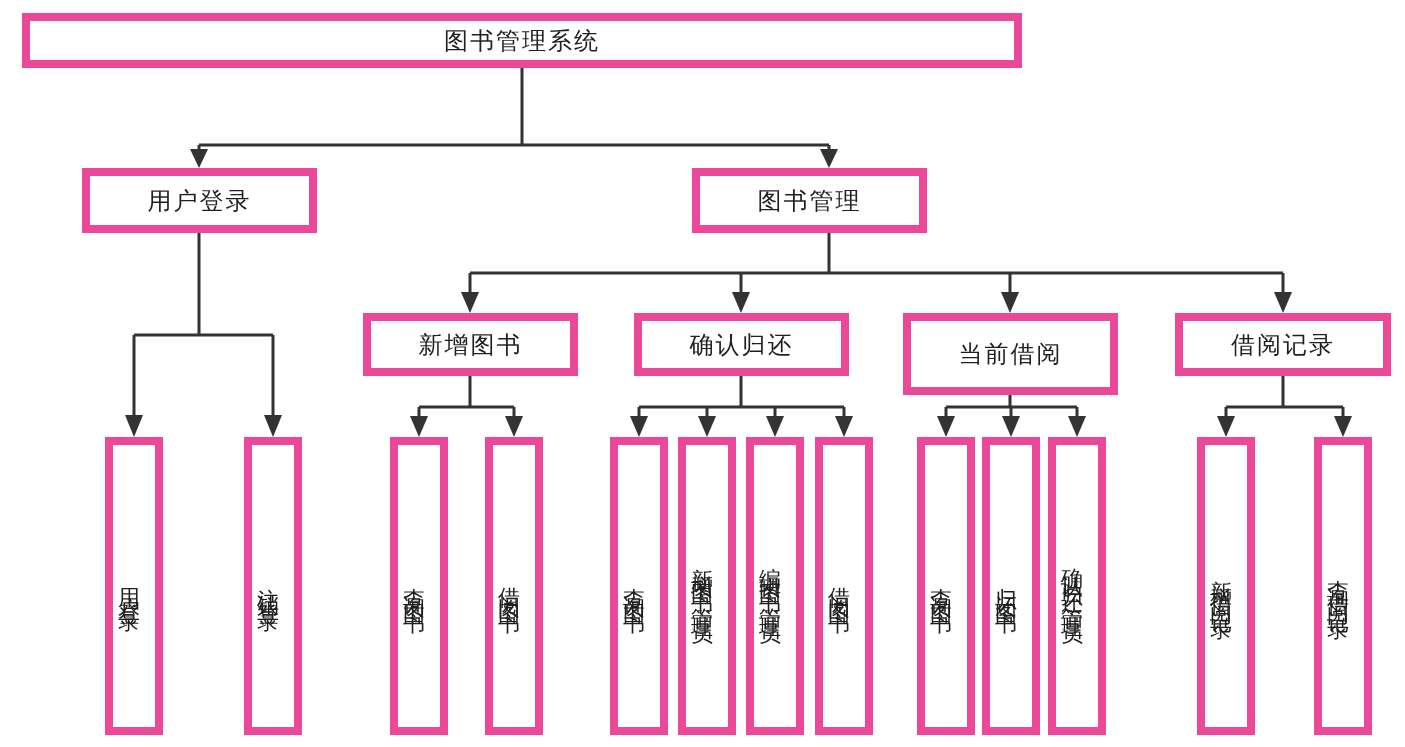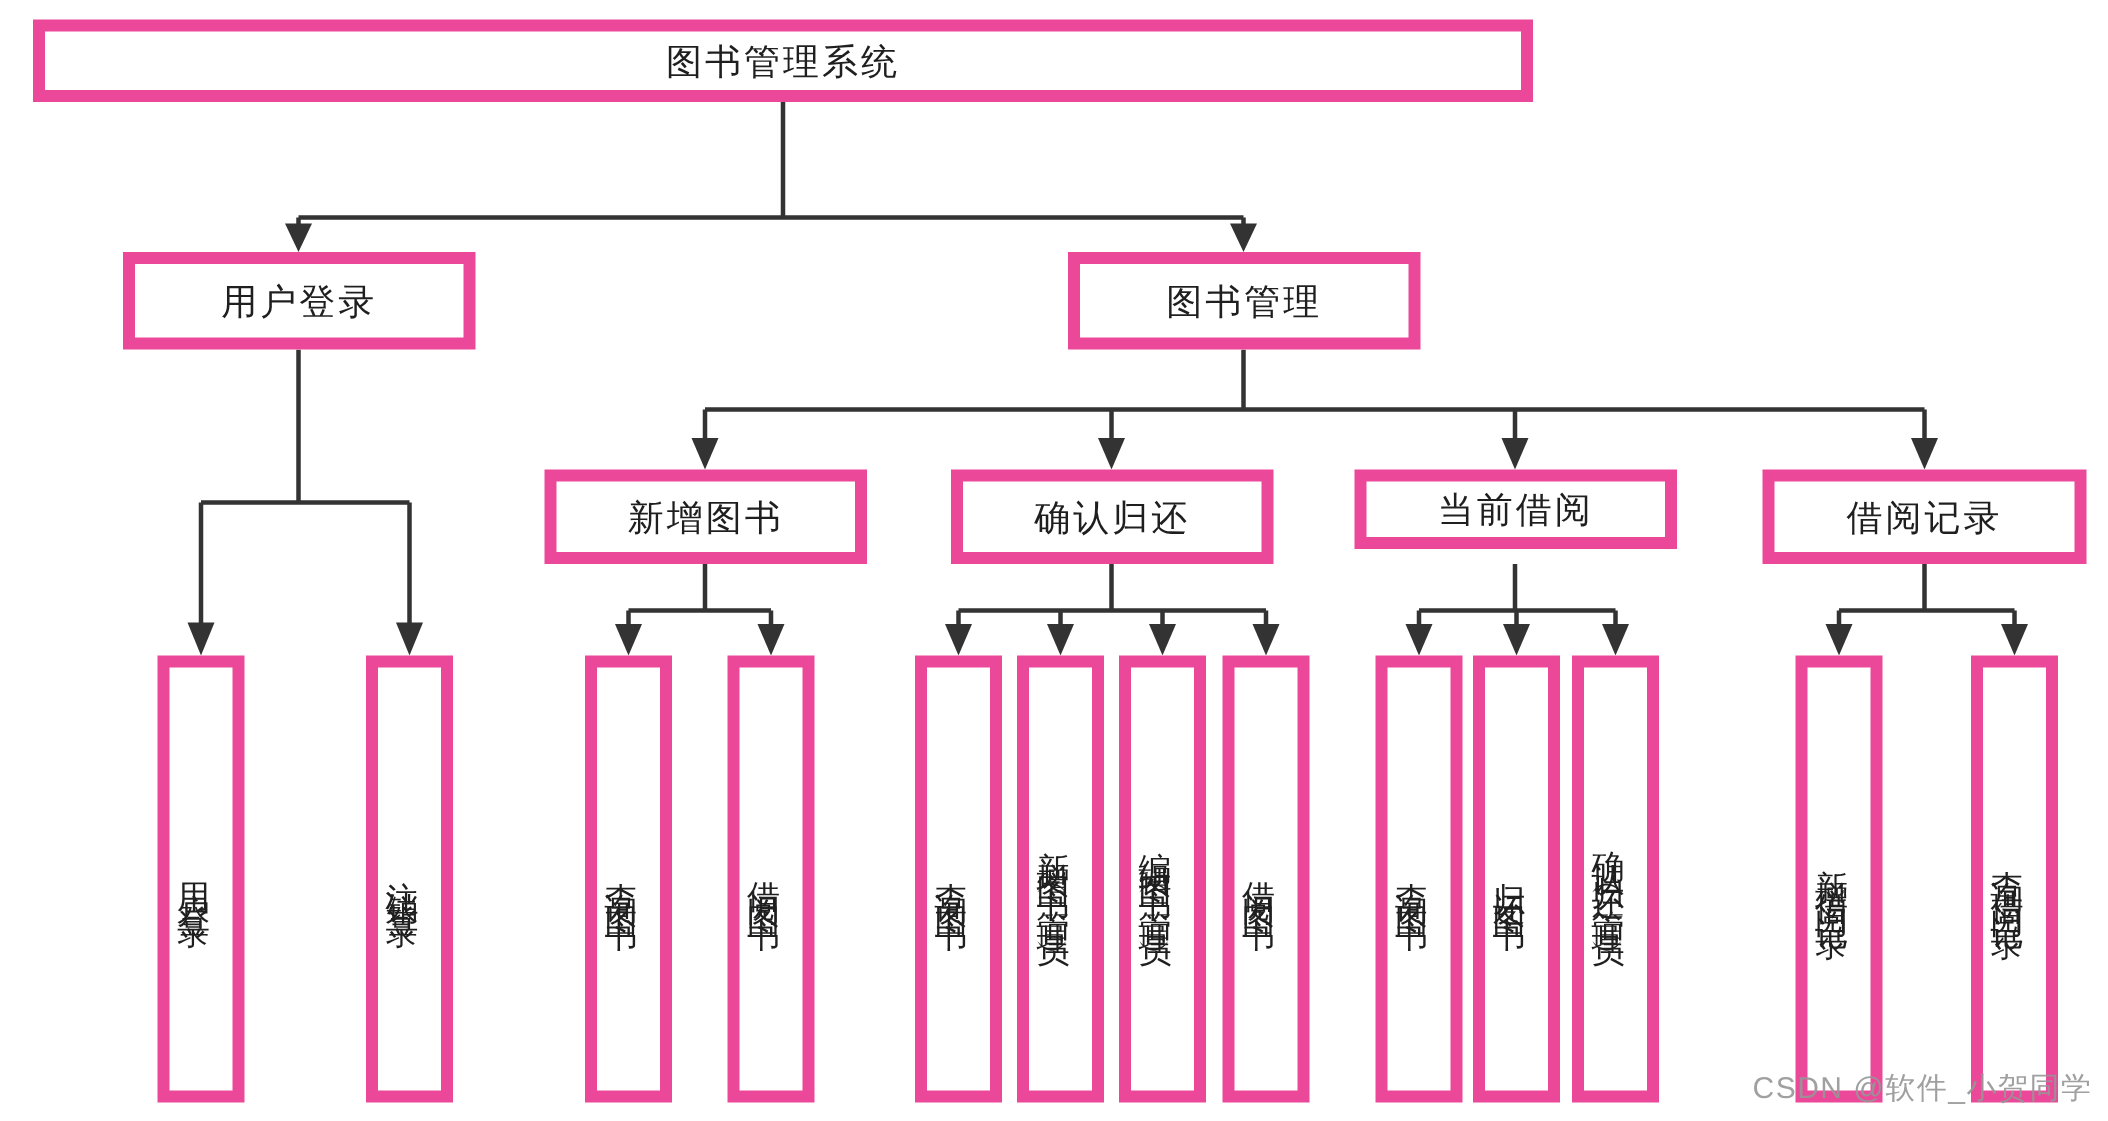--- a/index.html
+++ b/index.html
@@ -96,39 +96,38 @@
     <g>
       <path d="M1283 376 V407 M1226 407 H1343 M1226 407 V417 M1343 407 V417" stroke="#333333" stroke-width="3" fill="none"></path>
       <polygon points="1217,416 1235,416 1226,437" fill="#333333" stroke="none"></polygon>
       <polygon points="1334,416 1352,416 1343,437" fill="#333333" stroke="none"></polygon>
     </g>
   </svg>
 
   <div class="node" style="left:22px;top:13px;width:1000px;height:55px">图书管理系统</div>
 
   <div class="node" style="left:82px;top:168px;width:235px;height:65px">用户登录</div>
-  <div class="node" style="left:712px;top:168px;width:235px;height:65px">图书管理</div>
+  <div class="node" style="left:692px;top:168px;width:235px;height:65px">图书管理</div>
 
   <div class="node" style="left:363px;top:313px;width:215px;height:63px">新增图书</div>
   <div class="node" style="left:634px;top:313px;width:215px;height:63px">确认归还</div>
-  <div class="node" style="left:903px;top:313px;width:215px;height:53px">当前借阅</div>
+  <div class="node" style="left:903px;top:313px;width:215px;height:82px">当前借阅</div>
   <div class="node" style="left:1175px;top:313px;width:216px;height:63px">借阅记录</div>
 
   <div class="node leaf" style="left:105px;top:437px;width:58px;height:298px">用户登录</div>
   <div class="node leaf" style="left:244px;top:437px;width:58px;height:298px">注销登录</div>
 
   <div class="node leaf" style="left:390px;top:437px;width:58px;height:298px">查询图书</div>
   <div class="node leaf" style="left:485px;top:437px;width:58px;height:298px">借阅图书</div>
 
   <div class="node leaf" style="left:610px;top:437px;width:58px;height:298px">查询图书</div>
   <div class="node leaf" style="left:678px;top:437px;width:58px;height:298px">新增图书（管理员）</div>
   <div class="node leaf" style="left:746px;top:437px;width:58px;height:298px">编辑图书（管理员）</div>
   <div class="node leaf" style="left:815px;top:437px;width:58px;height:298px">借阅图书</div>
 
   <div class="node leaf" style="left:917px;top:437px;width:58px;height:298px">查询图书</div>
   <div class="node leaf" style="left:982px;top:437px;width:58px;height:298px">归还图书</div>
   <div class="node leaf" style="left:1048px;top:437px;width:58px;height:298px">确认归还（管理员）</div>
 
   <div class="node leaf" style="left:1197px;top:437px;width:58px;height:298px">新增借阅记录</div>
   <div class="node leaf" style="left:1314px;top:437px;width:58px;height:298px">查询借阅记录</div>
 
-  <div class="watermark">CSDN @软件_小贺同学</div>
 </div>
 
 </body></html>

